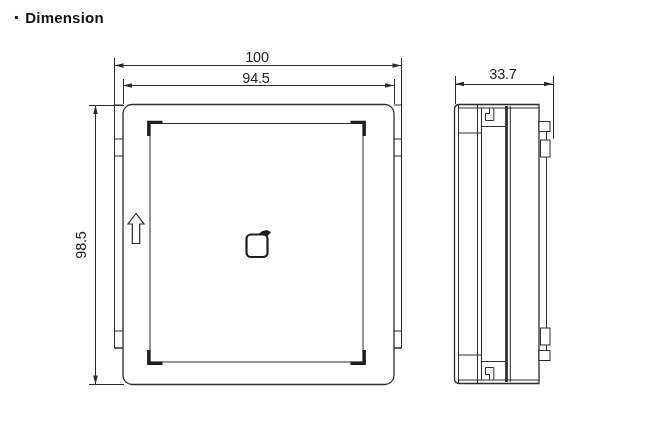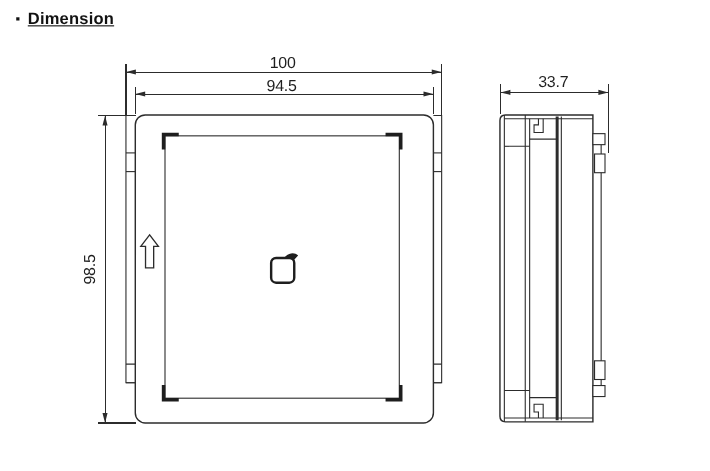--- a/index.html
+++ b/index.html
@@ -1,20 +1,20 @@
 <!DOCTYPE html>
 <html><head>
 <meta charset="utf-8">
 <style>
   html,body { margin:0; padding:0; background:#ffffff; }
   body { width:645px; height:428px; font-family:"Liberation Sans", sans-serif; }
   .stage { position:relative; width:645px; height:428px; background:#ffffff; overflow:hidden; }
   .title-row { position:absolute; left:14px; top:9px; display:flex; align-items:center; gap:7px; color:#111111; }
   .title-bullet { font-size:12px; line-height:1; transform:translateY(-1px); }
-  .title-text { font-size:15px; font-weight:bold; letter-spacing:0.2px;text-decoration:underline; }
+  .title-text { font-size:15px; font-weight:bold; letter-spacing:0.2px; }
   svg.drawing { position:absolute; left:0; top:0; }
   svg.drawing text { font-family:"Liberation Sans", sans-serif; font-size:14.5px; fill:#1f1f1f; letter-spacing:-0.2px; }
   .ln  { stroke:#2c2c2c; stroke-width:1;   fill:none; }
   .lnw { stroke:#2c2c2c; stroke-width:1.3; fill:#ffffff; }
   .lnw1{ stroke:#2c2c2c; stroke-width:1;   fill:#ffffff; }
   .thick { stroke:#2c2c2c; stroke-width:2.7; fill:none; }
   .bracket { stroke:#1e1e1e; stroke-width:3.2; fill:none; }
   .dim { stroke:#2c2c2c; stroke-width:1; fill:none; shape-rendering:crispEdges; }
   .ah  { fill:#2c2c2c; stroke:none; }
   .icon-stroke { stroke:#1e1e1e; stroke-width:2.2; fill:none; }

